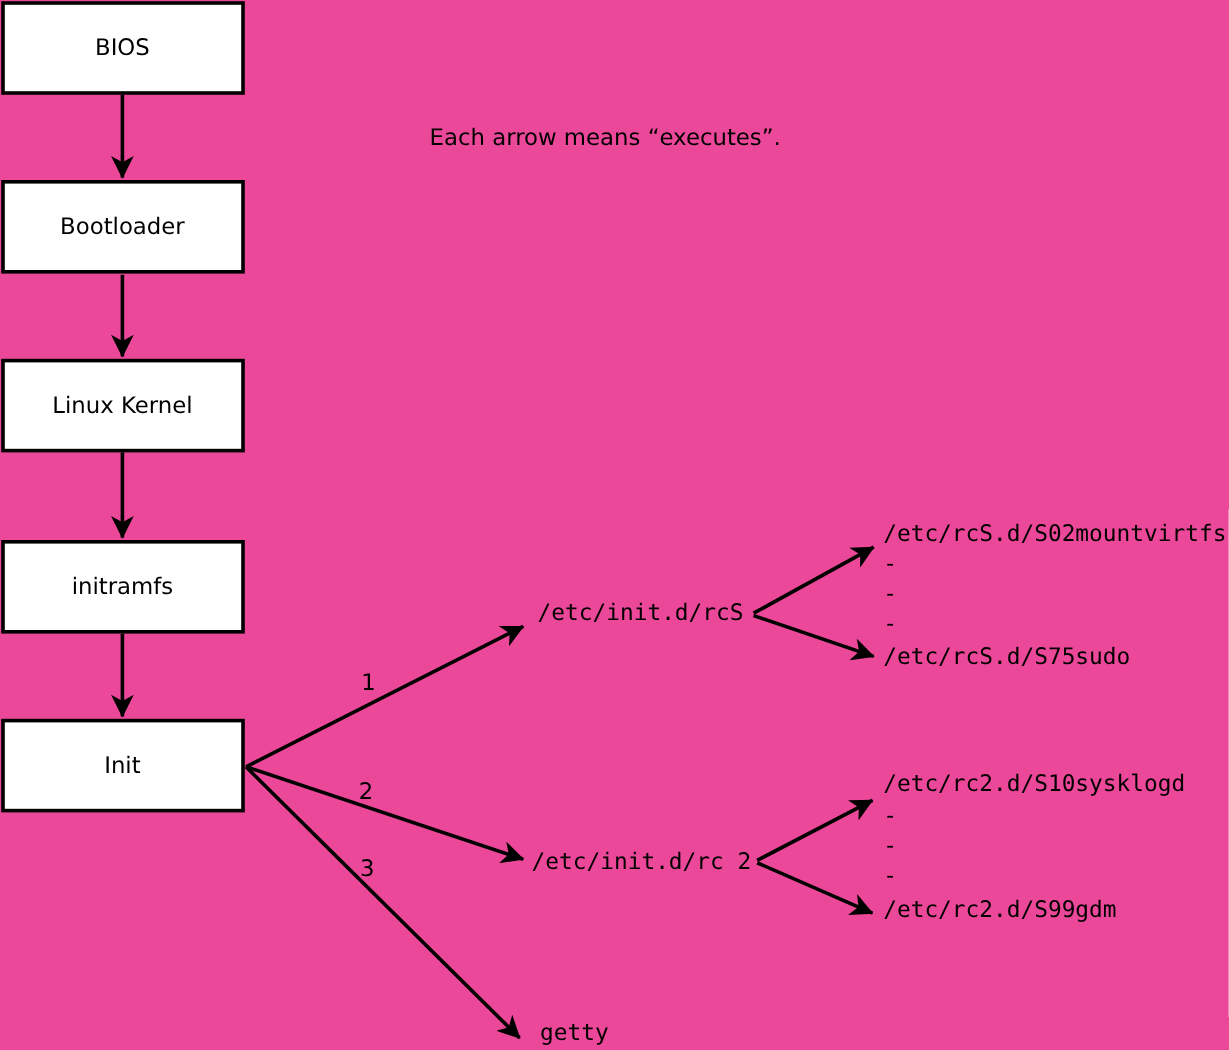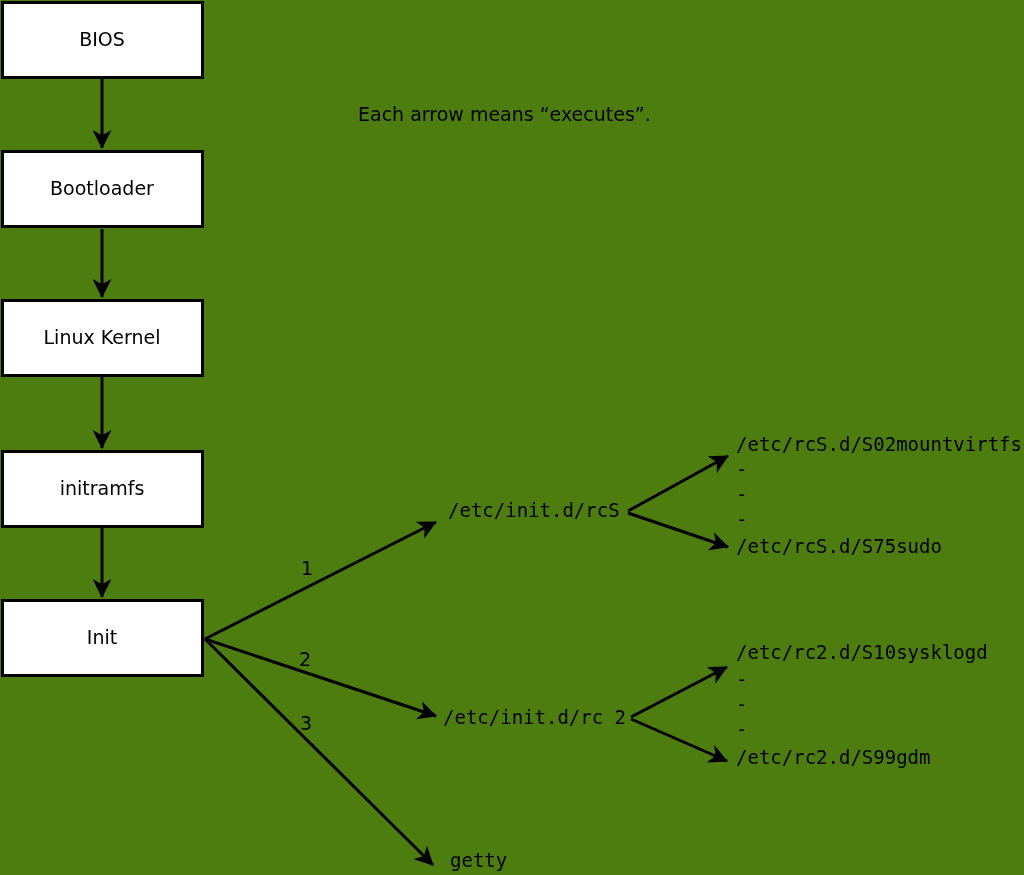--- a/index.html
+++ b/index.html
@@ -4,21 +4,21 @@
 <style>
   html, body {
     margin: 0;
     padding: 0;
     background: #ffffff;
   }
   .stage {
     position: relative;
     width: 1024px;
     height: 875px;
-    background: #4d7c0f;
+    background: #ec4899;
     overflow: hidden;
   }
   svg { display: block; }
   .box {
     fill: #ffffff;
     stroke: #000000;
     stroke-width: 3;
   }
   .edge {
     stroke: #000000;

